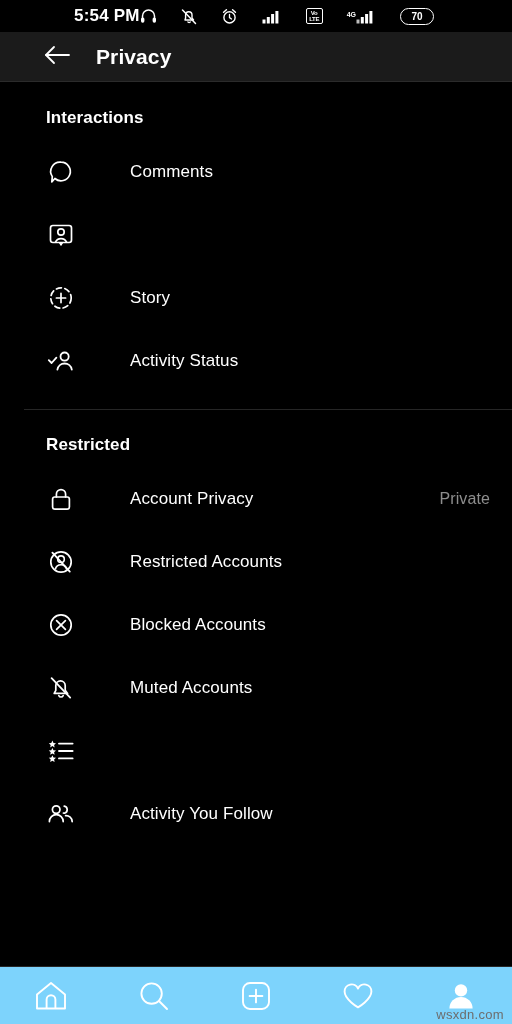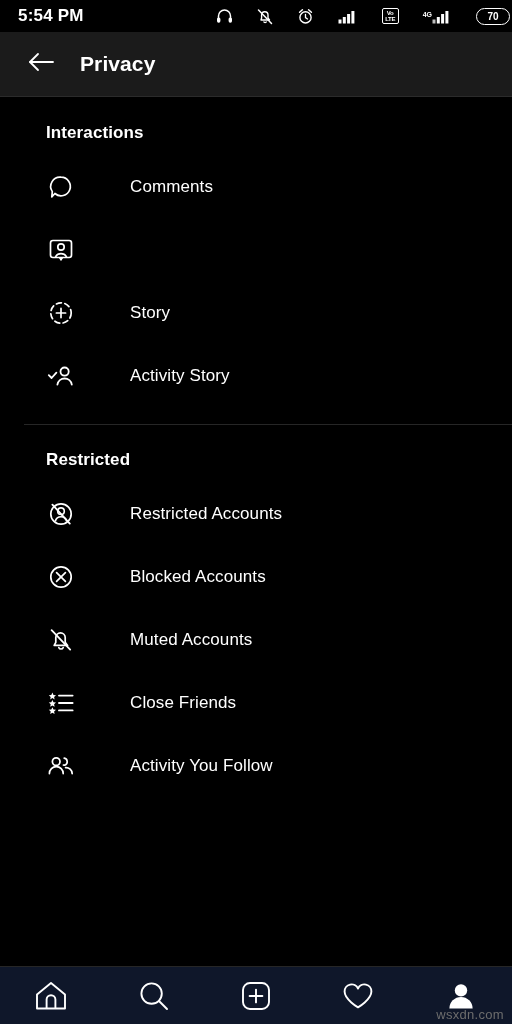--- a/index.html
+++ b/index.html
@@ -23,22 +23,22 @@
     display: flex;
     flex-direction: column;
   }
 
   
   .statusbar {
     height: 32px;
     background: #000;
     display: flex;
     align-items: center;
-    justify-content: space-between;
-    padding: 0 2px 0 18px;
+    justify-content: center;
+    padding: 0 22px 0 18px;
     box-sizing: border-box;
     flex: 0 0 auto;
   }
   .status-time {
     font-size: 17px;
     font-weight: bold;
     letter-spacing: 0.2px;
     color: #fff;
   }
   .status-icons {
@@ -87,25 +87,25 @@
     border-radius: 9px;
     font-size: 10px;
     font-weight: bold;
     color: #fff;
     padding: 0 3px;
     box-sizing: border-box;
   }
 
   
   .header {
-    height: 65px;
+    height: 50px;
     background: #1b1b1b;
     display: flex;
     align-items: center;
-    padding-left: 20px;
+    padding-left: 36px;
     border-bottom: 1px solid #2b2b2b;
     box-sizing: border-box;
     flex: 0 0 auto;
   }
   .back-btn {
     width: 42px;
     height: 42px;
     display: flex;
     align-items: center;
     justify-content: center;
@@ -165,21 +165,21 @@
   }
   .row-value {
     font-size: 16px;
     color: #8d8d8d;
     letter-spacing: 0.1px;
   }
 
   
   .bottomnav {
     height: 58px;
-    background: #0f172a;
+    background: #7dd3fc;
     border-top: 1px solid #262626;
     display: flex;
     align-items: center;
     justify-content: space-around;
     flex: 0 0 auto;
     position: relative;
     box-sizing: border-box;
   }
   .nav-item {
     width: 60px;
@@ -312,27 +312,37 @@
     </div>
 
     <div class="row">
       <span class="row-icon">
         <svg width="28" height="26" viewBox="0 0 28 26">
           <path d="M1.8 12.2 L4.6 15 L9.4 9.6" fill="none" stroke="#fff" stroke-width="1.8" stroke-linecap="round" stroke-linejoin="round"></path>
           <circle cx="17.6" cy="8.6" r="4.1" fill="none" stroke="#fff" stroke-width="1.8"></circle>
           <path d="M10.4 21.6 a7.3 7.3 0 0 1 14.4 0" fill="none" stroke="#fff" stroke-width="1.8" stroke-linecap="round"></path>
         </svg>
       </span>
-      <span class="row-label">Activity Story</span>
+      <span class="row-label">Activity Status</span>
     </div>
 
     <div class="divider"></div>
 
     <div class="section-title tight">Restricted</div>
 
+    <div class="row">
+      <span class="row-icon">
+        <svg width="24" height="26" viewBox="0 0 24 26">
+          <rect x="3.6" y="11" width="16.8" height="12.2" rx="2.2" fill="none" stroke="#fff" stroke-width="1.7"></rect>
+          <path d="M7.4 11 V8.2 a4.6 4.6 0 0 1 9.2 0 V11" fill="none" stroke="#fff" stroke-width="1.7" stroke-linecap="round"></path>
+        </svg>
+      </span>
+      <span class="row-label">Account Privacy</span>
+      <span class="row-value">Private</span>
+    </div>
 
     <div class="row">
       <span class="row-icon">
         <svg width="26" height="26" viewBox="0 0 26 26">
           <circle cx="13" cy="13" r="10.2" fill="none" stroke="#fff" stroke-width="1.7"></circle>
           <circle cx="13" cy="10.2" r="3.3" fill="none" stroke="#fff" stroke-width="1.6"></circle>
           <path d="M7.3 20.2 a5.9 5.9 0 0 1 11.4 0" fill="none" stroke="#fff" stroke-width="1.6"></path>
           <line x1="4.4" y1="3.6" x2="21.8" y2="22.6" stroke="#fff" stroke-width="1.8" stroke-linecap="round"></line>
         </svg>
       </span>
@@ -362,21 +372,20 @@
 
     <div class="row">
       <span class="row-icon">
         <svg width="26" height="24" viewBox="0 0 26 24">
           <path d="M4.4 1.6 l1.1 2.3 2.5 0.3 -1.9 1.7 0.5 2.5 -2.2 -1.3 -2.2 1.3 0.5 -2.5 -1.9 -1.7 2.5 -0.3 z" fill="#fff"></path>
           <path d="M4.4 8.9 l1.1 2.3 2.5 0.3 -1.9 1.7 0.5 2.5 -2.2 -1.3 -2.2 1.3 0.5 -2.5 -1.9 -1.7 2.5 -0.3 z" fill="#fff"></path>
           <path d="M4.4 16.2 l1.1 2.3 2.5 0.3 -1.9 1.7 0.5 2.5 -2.2 -1.3 -2.2 1.3 0.5 -2.5 -1.9 -1.7 2.5 -0.3 z" fill="#fff"></path>
           <path d="M11 4.6 h13.6 M11 12 h13.6 M11 19.4 h13.6" fill="none" stroke="#fff" stroke-width="1.9" stroke-linecap="round"></path>
         </svg>
       </span>
-      <span class="row-label">Close Friends</span>
     </div>
 
     <div class="row">
       <span class="row-icon">
         <svg width="28" height="24" viewBox="0 0 28 24">
           <circle cx="9.2" cy="7.6" r="3.8" fill="none" stroke="#fff" stroke-width="1.7"></circle>
           <path d="M2.4 19.6 a6.9 6.9 0 0 1 13.8 0" fill="none" stroke="#fff" stroke-width="1.7" stroke-linecap="round"></path>
           <path d="M17.2 4.2 a3.6 3.6 0 0 1 0.4 7 a3.6 3.6 0 0 1 -1.2 -0.2" fill="none" stroke="#fff" stroke-width="1.7" stroke-linecap="round"></path>
           <path d="M18.6 13.6 a6.2 6.2 0 0 1 6.6 6" fill="none" stroke="#fff" stroke-width="1.7" stroke-linecap="round"></path>
         </svg>

